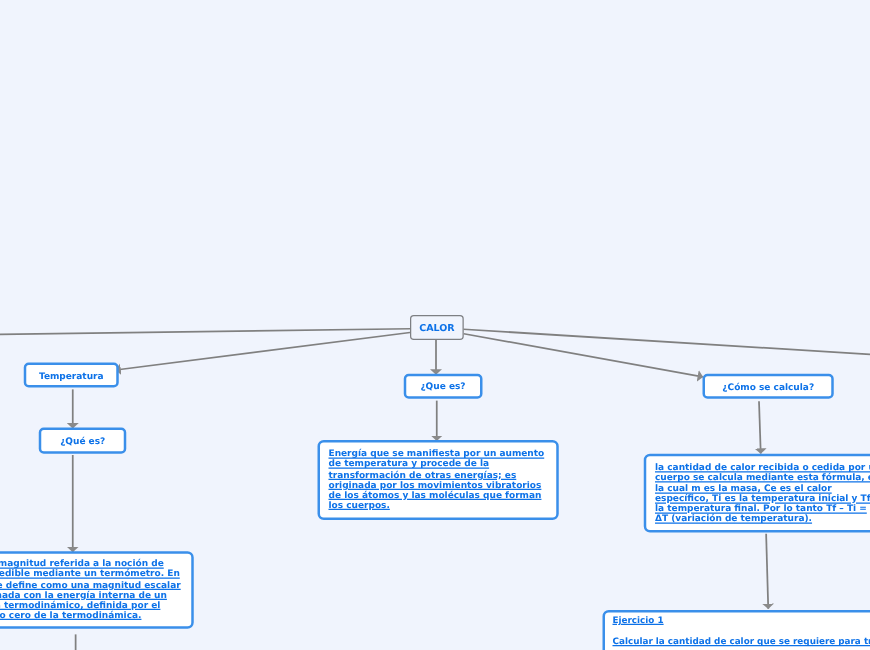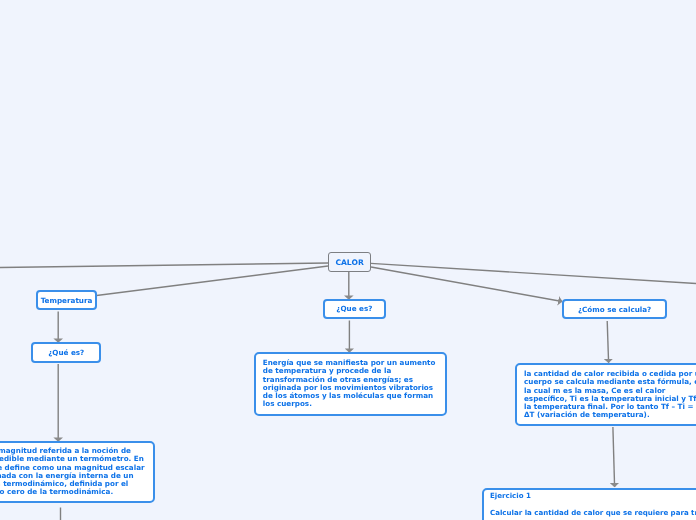--- a/index.html
+++ b/index.html
@@ -9,21 +9,21 @@
        -webkit-font-smoothing:antialiased;text-rendering:geometricPrecision;}
   #canvas{position:absolute;left:0;top:0;width:696px;height:520px;}
   svg.edges{position:absolute;left:0;top:0;width:696px;height:520px;}
   .node{position:absolute;box-sizing:border-box;display:flex;align-items:center;justify-content:center;}
   .root-node{border:1.2px solid #7d7f83;border-radius:3px;background:#f0f4fd;color:#0d72e8;
              font-weight:bold;font-size:7.6px;letter-spacing:0px;padding-top:1.5px;}
   .q-node{border:2px solid #3a8fea;border-radius:4px;background:#fff;color:#0d72e8;
           font-weight:bold;font-size:7.2px;white-space:nowrap;}
   .text-node{border:2px solid #3a8fea;border-radius:5px;background:#fff;color:#0d72e8;
              font-weight:bold;font-size:7.2px;display:block;padding:5px 7px;
-             line-height:8.15px;text-align:left;}
+             line-height:8.15px;text-align:left;text-decoration:underline;}
   .ejercicio-node{padding:2px 6px;font-size:7.05px;}
   .ejercicio-body{margin-top:9.5px;}
 </style>
 </head>
 <body>
 
 <div id="canvas">
 
   <svg class="edges" viewBox="0 0 696 520">
     <defs>
@@ -41,21 +41,21 @@
     <path d="M349.4,320.5 L349.4,352.5" stroke="#808080" stroke-width="1.4" fill="none" marker-end="url(#ah)"></path>
     <path d="M607.2,321 L608.6,362.8" stroke="#808080" stroke-width="1.4" fill="none" marker-end="url(#ah)"></path>
     <path d="M612.9,427 L614.6,487" stroke="#808080" stroke-width="1.4" fill="none" marker-end="url(#ah)"></path>
     <path d="M60.5,507.5 L60.5,520" stroke="#808080" stroke-width="1.4" fill="none"></path>
   </svg>
 
   <div class="node root-node" style="left:328.3px;top:252.3px;width:42.6px;height:19.6px;">
     <span>CALOR</span>
   </div>
 
-  <div class="node q-node" style="left:36px;top:290.2px;width:61px;height:19.9px;">
+  <div class="node q-node" style="left:19px;top:290.2px;width:76px;height:19.9px;">
     <span>Temperatura</span>
   </div>
 
   <div class="node q-node" style="left:31.2px;top:341.7px;width:70px;height:21.4px;">
     <span>¿Qué es?</span>
   </div>
 
   <div class="node q-node" style="left:322.9px;top:299.1px;width:63px;height:19.6px;">
     <span>¿Que es?</span>
   </div>

